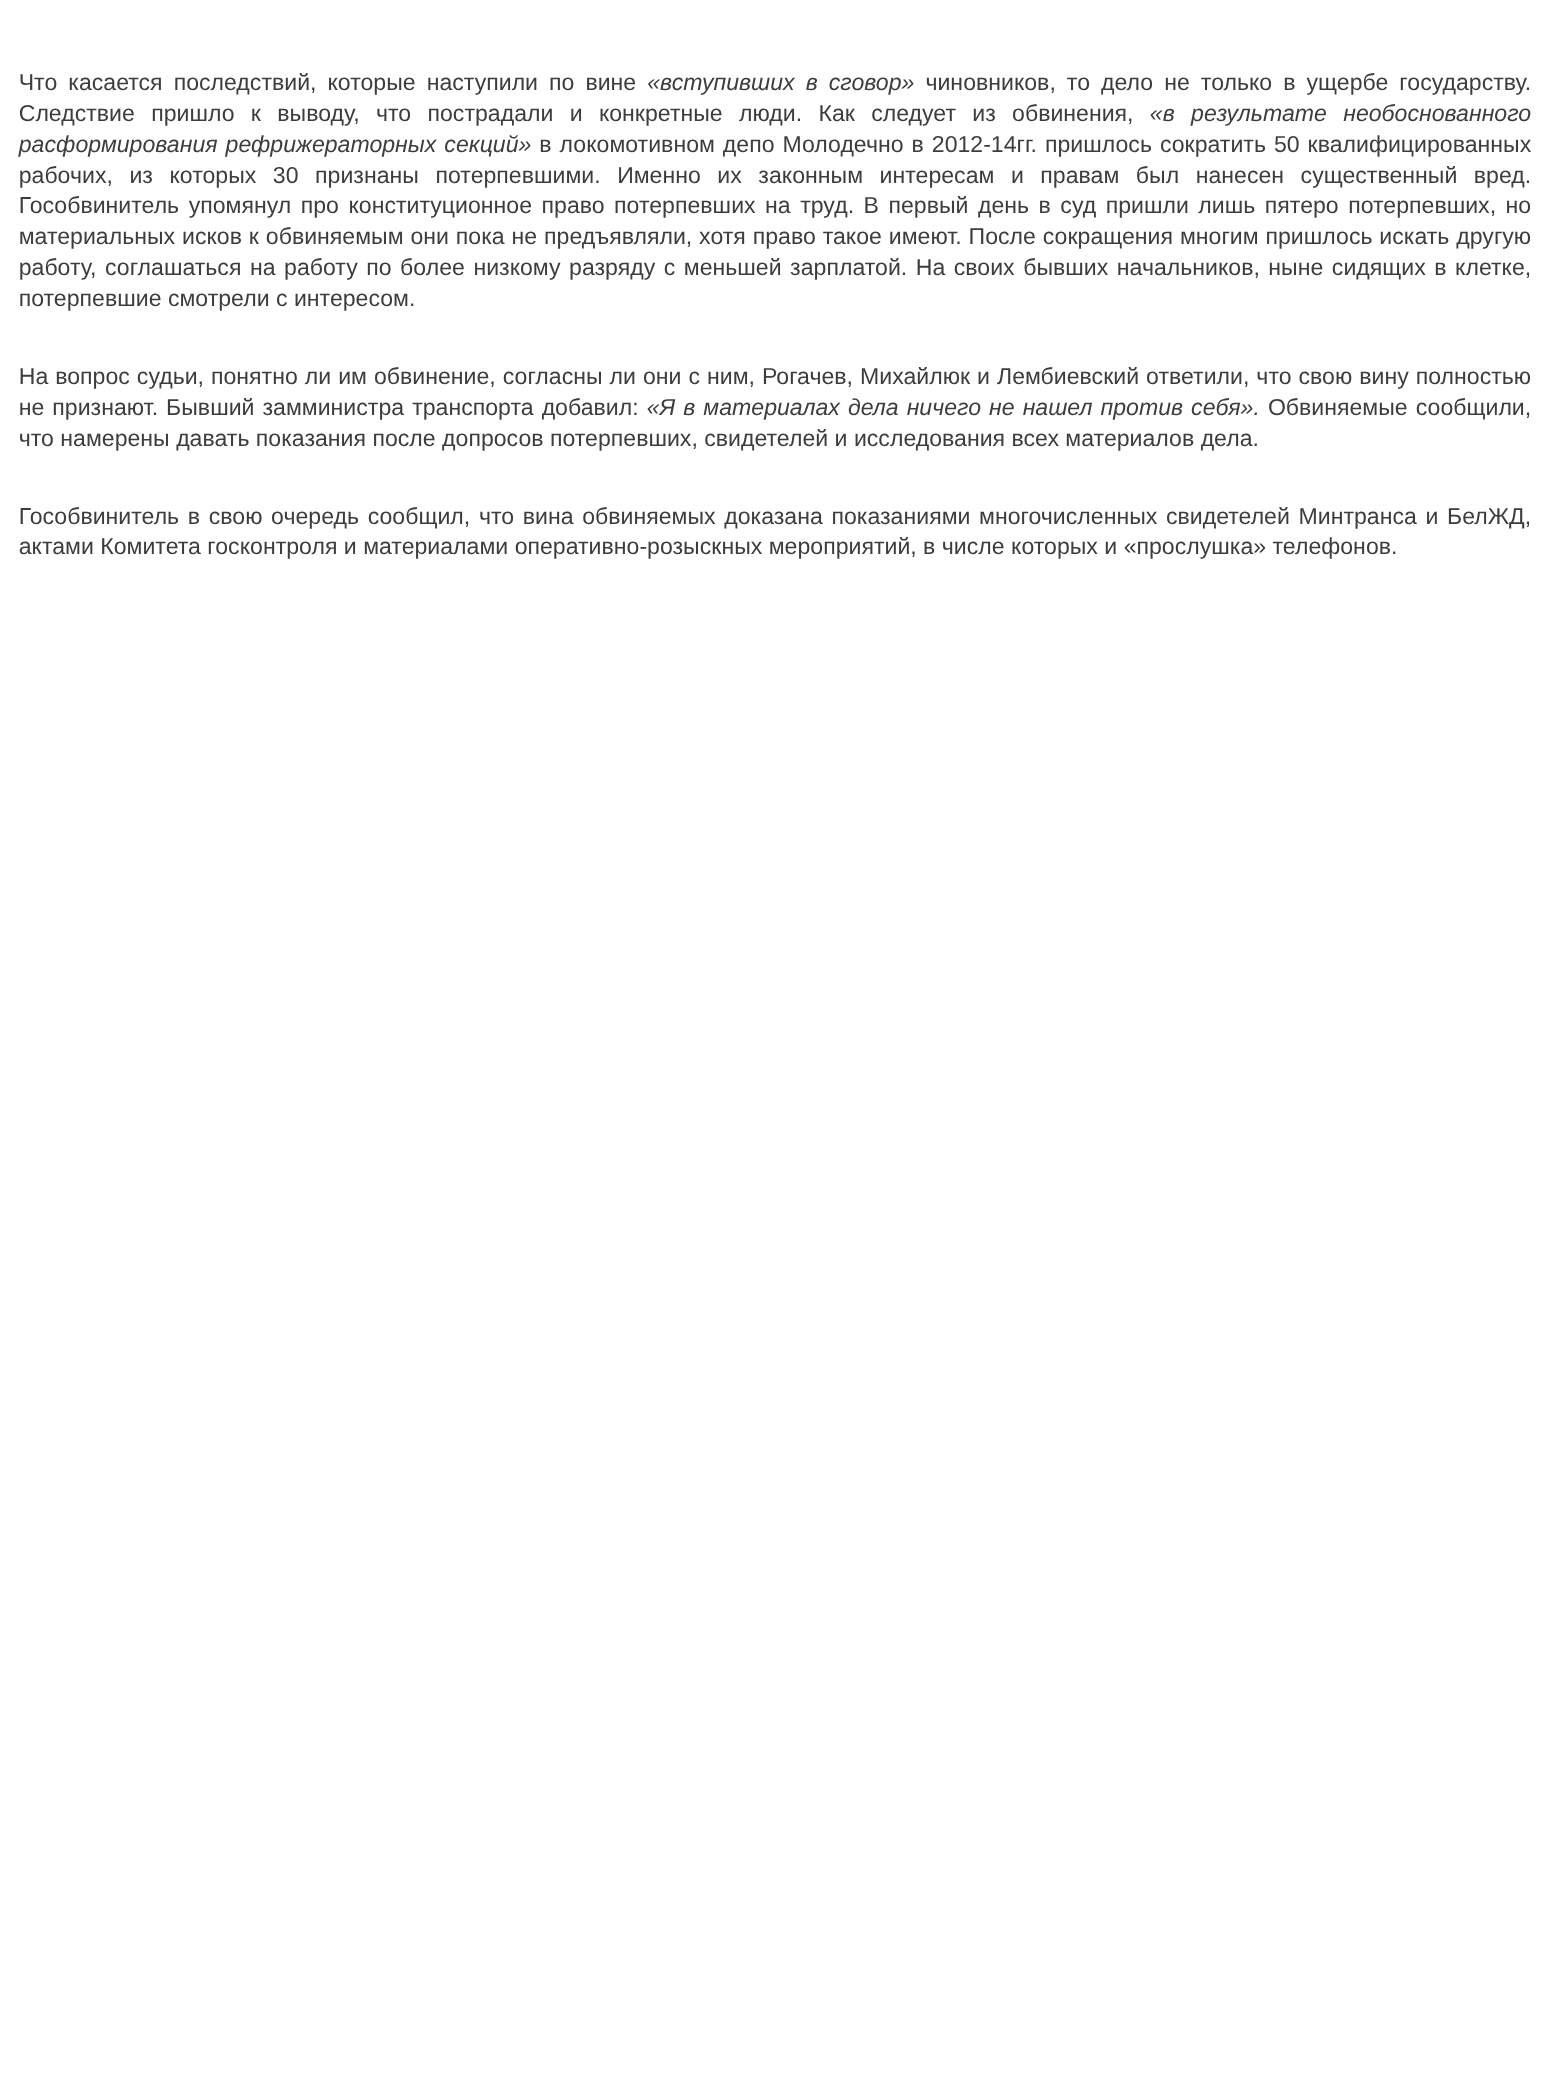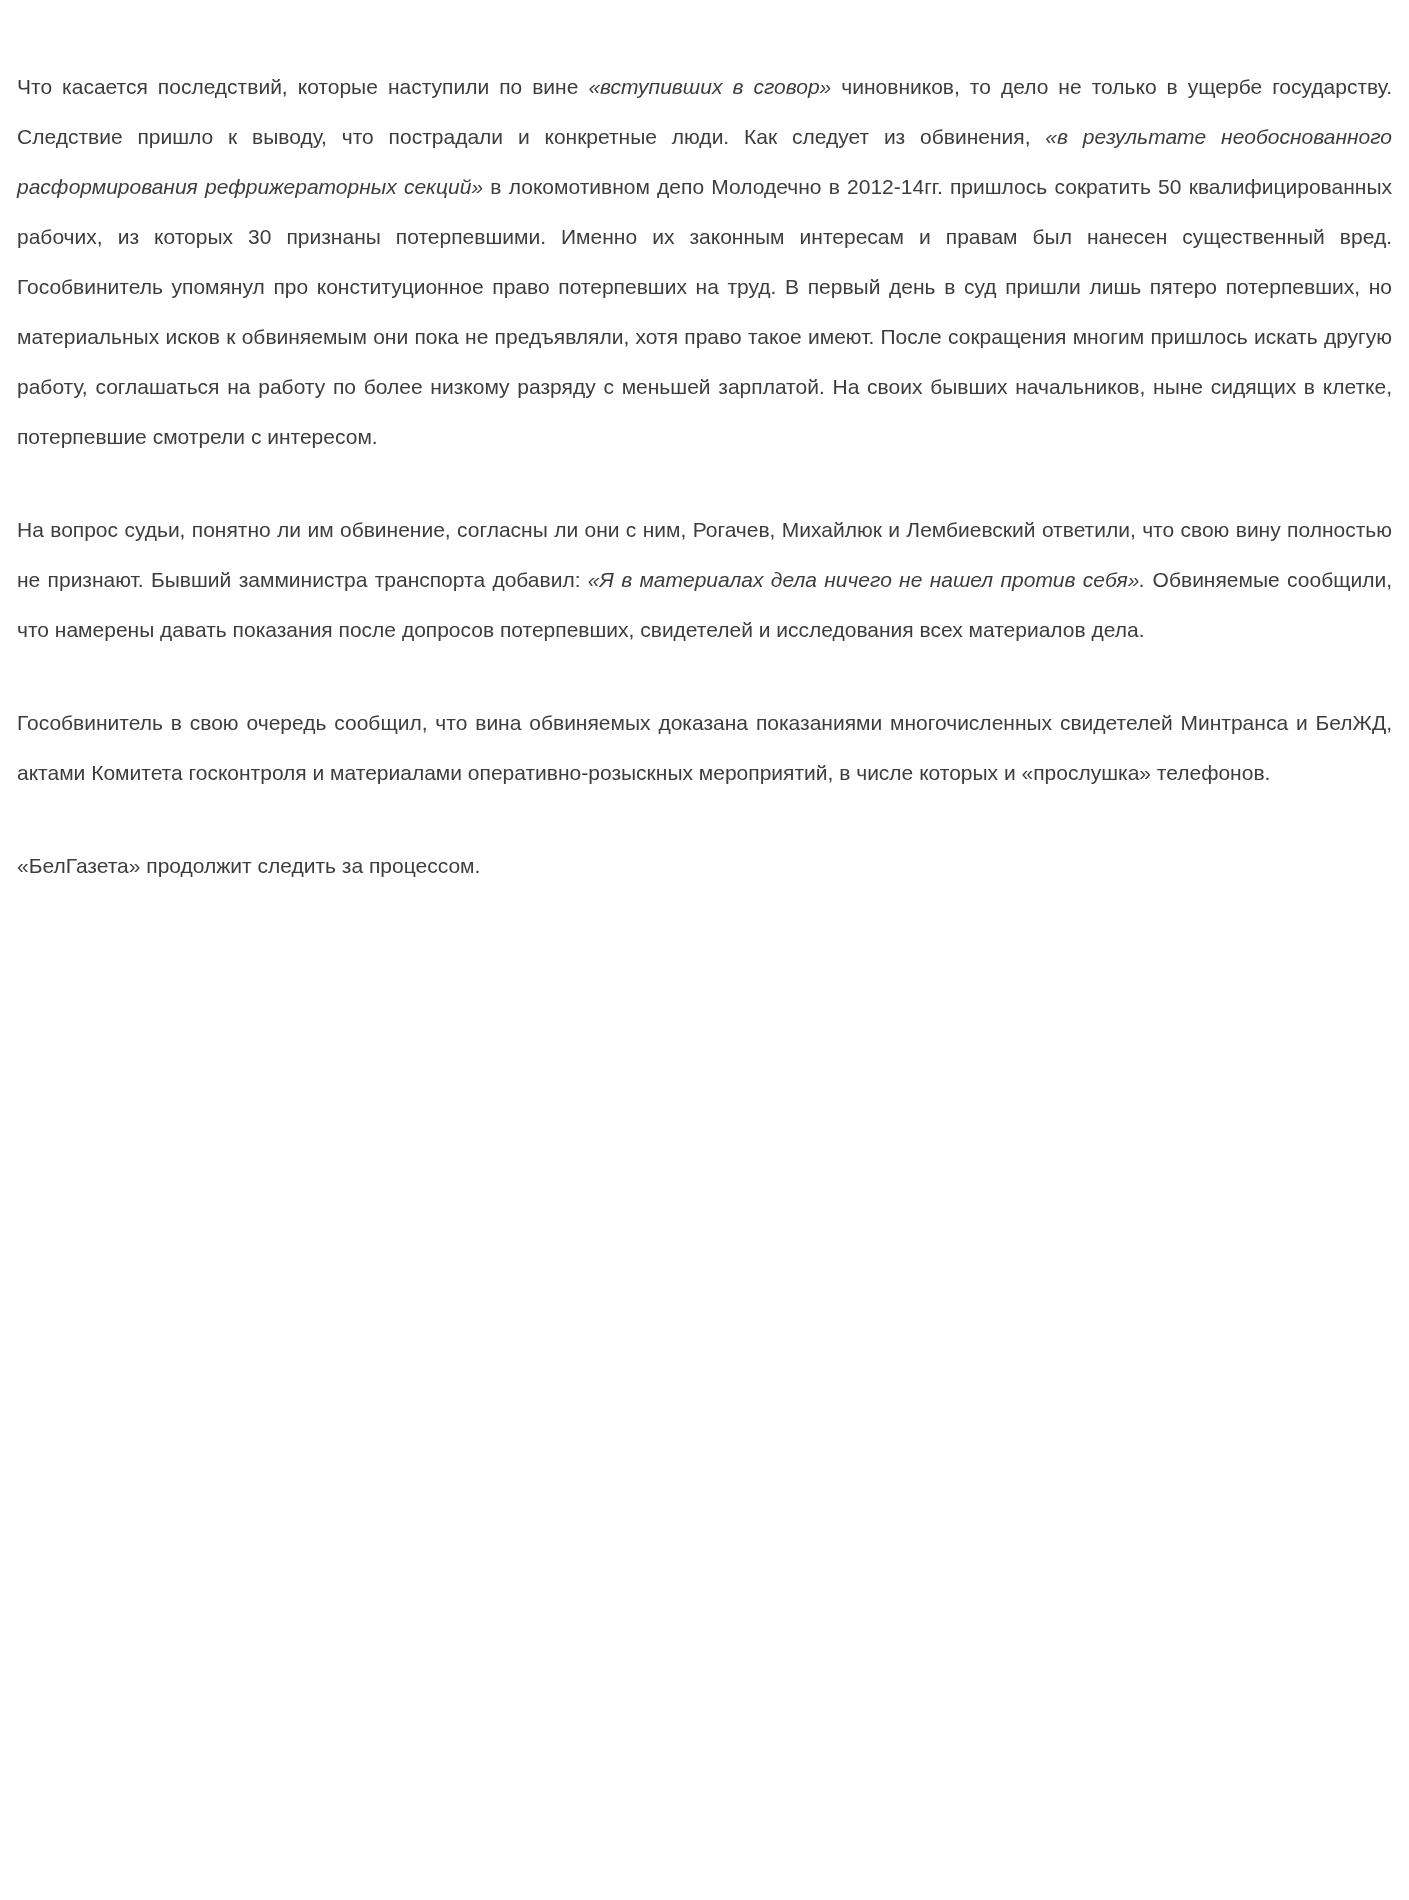--- a/index.html
+++ b/index.html
@@ -9,35 +9,34 @@
     width: 1409px;
     height: 1900px;
     overflow: hidden;
   }
   .article-body {
     box-sizing: border-box;
     width: 1409px;
     padding: 62px 17px 0 17px;
     font-family: "Liberation Sans", "DejaVu Sans", sans-serif;
     font-size: 21px;
-    line-height: 50px;
+    line-height: 28px;
     color: #3d3d3d;
     text-align: justify;
   }
   .article-body p {
     margin: 0 0 43px 0;
   }
   .article-body em {
     font-style: italic;
   }
   .article-body p:last-child {
     margin-bottom: 0;
   }
 </style>
 </head>
 <body>
 
 <article class="article-body">
   <p><span>Что касается последствий, которые наступили по вине </span><em>«вступивших в сговор»</em><span> чиновников, то дело не только в ущербе государству. Следствие пришло к выводу, что пострадали и конкретные люди. Как следует из обвинения, </span><em>«в результате необоснованного расформирования рефрижераторных секций»</em><span> в локомотивном депо Молодечно в 2012-14гг. пришлось сократить 50 квалифицированных рабочих, из которых 30 признаны потерпевшими. Именно их законным интересам и правам был нанесен существенный вред. Гособвинитель упомянул про конституционное право потерпевших на труд.  В первый день в суд пришли лишь пятеро потерпевших, но материальных исков к обвиняемым они пока не предъявляли, хотя право такое имеют. После сокращения многим пришлось искать другую работу, соглашаться на работу по более низкому разряду с меньшей зарплатой. На своих бывших начальников, ныне сидящих в клетке, потерпевшие смотрели с интересом.</span></p>
   <p><span>На вопрос судьи, понятно ли им обвинение, согласны ли они с ним, Рогачев, Михайлюк и Лембиевский ответили, что свою вину полностью не признают. Бывший замминистра транспорта добавил: </span><em>«Я в материалах дела ничего не нашел против себя».</em><span> Обвиняемые сообщили, что намерены давать показания после допросов потерпевших, свидетелей и исследования всех материалов дела.</span></p>
   <p><span>Гособвинитель в свою очередь сообщил, что вина обвиняемых доказана показаниями многочисленных свидетелей Минтранса и БелЖД, актами Комитета госконтроля и материалами оперативно-розыскных мероприятий, в числе которых и «прослушка» телефонов.</span></p>
-  <p><span>«БелГазета» продолжит следить за процессом.</span></p>
 </article>
 
 </body></html>

